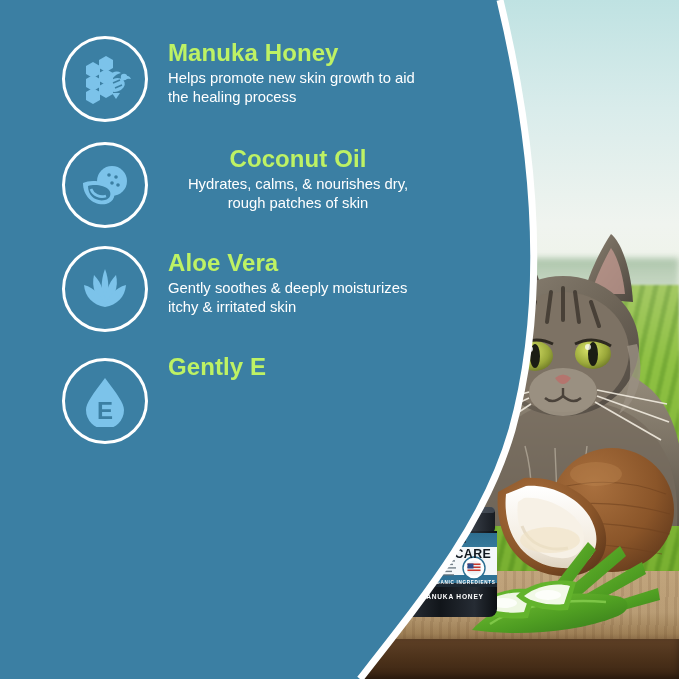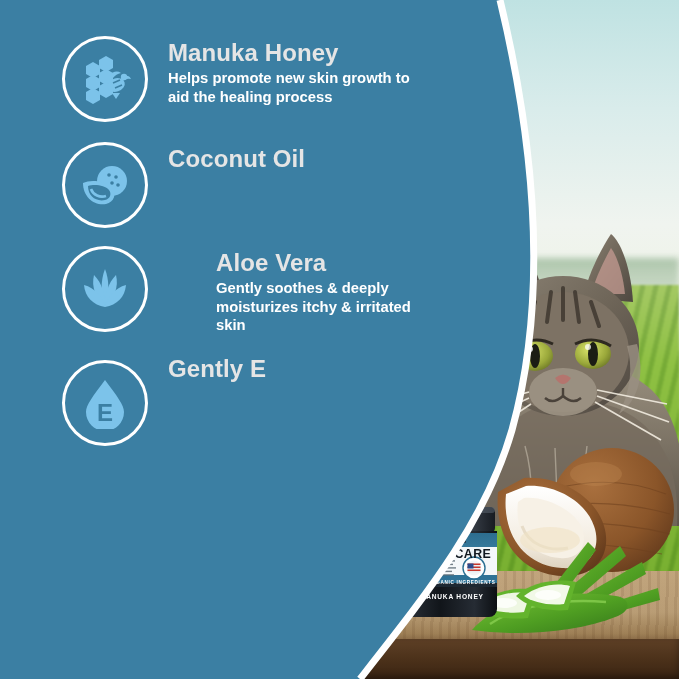--- a/index.html
+++ b/index.html
@@ -98,38 +98,38 @@
     color:#fff;
   }
   .panel .shape{position:absolute;inset:0;}
   .panel .shape svg{width:100%;height:100%;display:block;}
 
   .features{position:absolute;left:0;top:0;width:430px;}
 
   .feature{position:relative;display:flex;align-items:flex-start;}
   .f1{margin-top:34px;}
   .f2{margin-top:18px;text-align:center;}
-  .f3{margin-top:16px;gap:48px;}
+  .f3{margin-top:16px;}
   .f4{margin-top:16px;}
 
   .icon-wrap{
     flex:0 0 auto;width:86px;height:86px;margin-left:62px;margin-right:20px;
     border:3px solid #ffffff;border-radius:50%;
     display:flex;align-items:center;justify-content:center;
     box-sizing:border-box;
   }
   .icon-wrap svg{width:52px;height:52px;display:block;}
 
   .ftext{padding-top:6px;}
   .ftitle{
-    font-size:24px;font-weight:700;color:#e5e5e5;letter-spacing:.1px;
+    font-size:24px;font-weight:700;color:#bef264;letter-spacing:.1px;
     line-height:1.06;margin:0 0 4px 0;
   }
   .fdesc{
-    font-size:14.8px;font-weight:700;color:#ffffff;line-height:1.24;
+    font-size:14.8px;font-weight:400;color:#ffffff;line-height:1.24;
     margin:0;max-width:260px;
   }
   .f4 .fdesc{max-width:190px;}
   .f1 .icon-wrap{margin-top:2px;}
   .f2 .icon-wrap{margin-top:2px;}
   .f3 .icon-wrap{margin-top:2px;}
   .f4 .icon-wrap{margin-top:10px;}
 </style>
 </head>
 <body>
@@ -517,20 +517,21 @@
               <circle cx="33" cy="24" r="1.8"></circle>
                 <circle cx="39" cy="26" r="1.8"></circle>
             </g>
             <path d="M4 24 C4 38 15 47 27 45 C35 43 38 35 33 29 C27 22 12 20 4 24 Z" fill="#7cc3ea"></path>
             <path d="M9 27 C9 37 17 43 26 41 C31 40 33 35 30 31 C26 26 15 25 9 27 Z" fill="#3b7fa3"></path>
             <path d="M12 30 C14 36 21 39 27 37" stroke="#7cc3ea" stroke-width="2.6" fill="none"></path>
           </svg>
         </div>
         <div class="ftext">
           <div class="ftitle">Coconut Oil</div>
+          <div class="fdesc">Hydrates, calms, &amp; nourishes dry, rough patches of skin</div>
         </div>
       </div>
 
       <div class="feature f3">
         <div class="icon-wrap">
           <svg viewBox="0 0 52 52" xmlns="http://www.w3.org/2000/svg">
             <g fill="#7cc3ea">
               <path d="M26 6 C30 16 31 30 26 44 C21 30 22 16 26 6 Z"></path>
               <path d="M15 12 C23 20 26 31 26 44 C17 36 12 24 15 12 Z"></path>
               <path d="M37 12 C29 20 26 31 26 44 C35 36 40 24 37 12 Z"></path>

